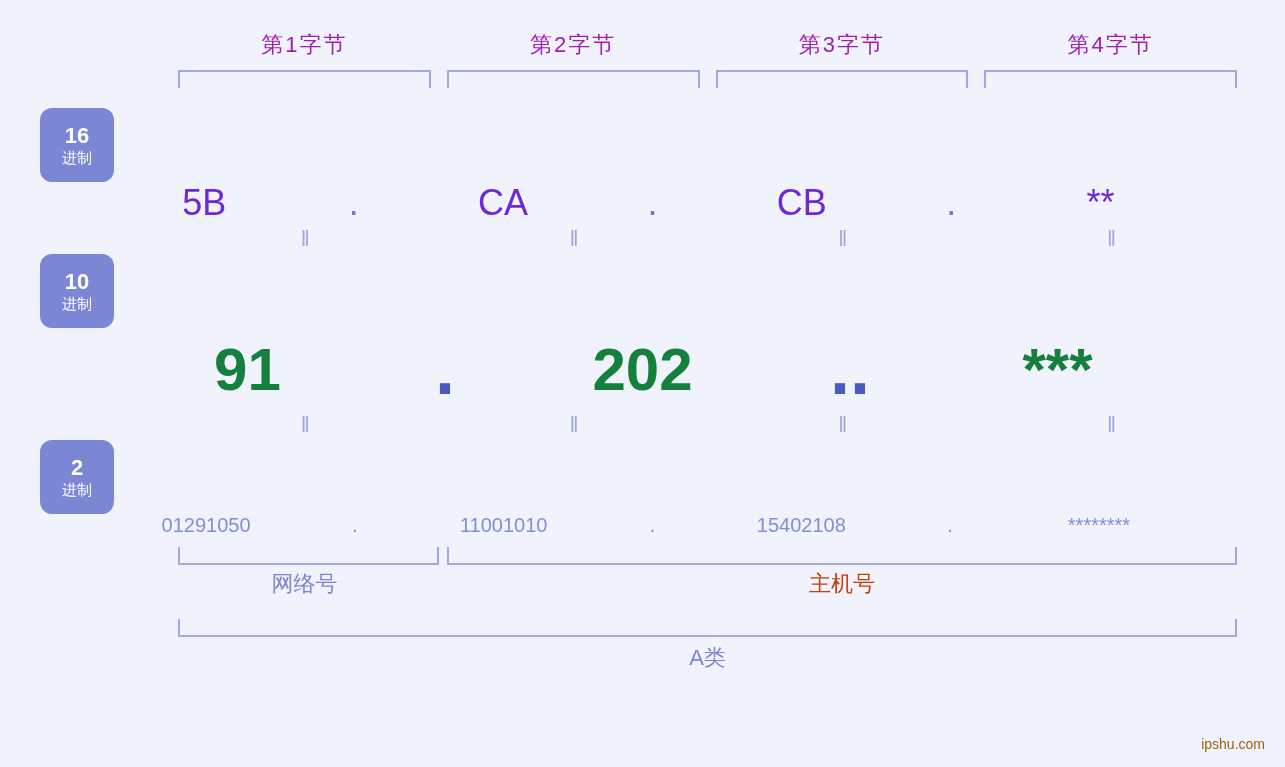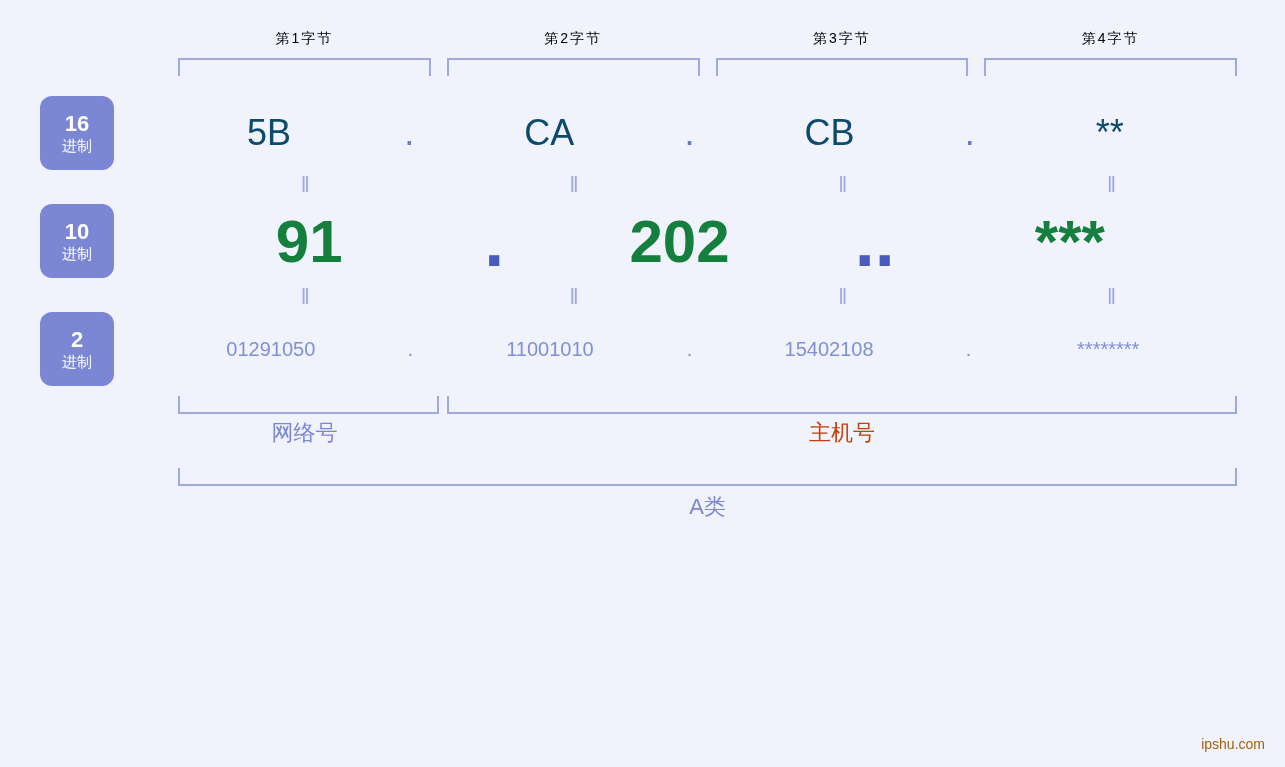--- a/index.html
+++ b/index.html
@@ -25,22 +25,22 @@
     
     .header-row {
       display: flex;
       margin-left: 130px;
       margin-bottom: 10px;
     }
 
     .byte-label {
       flex: 1;
       text-align: center;
-      font-size: 14px;
-      color: #000000;
+      font-size: 22px;
+      color: #a21caf;
       font-weight: 400;
       letter-spacing: 2px;
     }
 
     
     .bracket-top-row {
       display: flex;
       margin-left: 130px;
       margin-bottom: 20px;
     }
@@ -49,21 +49,21 @@
       flex: 1;
       height: 18px;
       border-top: 2px solid #a0a8e0;
       border-left: 2px solid #a0a8e0;
       border-right: 2px solid #a0a8e0;
       margin: 0 8px;
     }
 
     .row-group {
       display: flex;
-      align-items: center;
+      flex-direction: column;
     }
 
     
     .badge {
       width: 74px;
       height: 74px;
       border-radius: 12px;
       background: #7b86d4;
       display: flex;
       flex-direction: column;
@@ -86,21 +86,21 @@
       display: flex;
       flex: 1;
       align-items: center;
       justify-content: space-around;
       padding-left: 20px;
     }
 
     .byte-value {
       flex: 1;
       text-align: center;
-      color: #0c4a6e;
+      color: #6d28d9;
       font-size: 32px;
       font-weight: 400;
     }
 
     .byte-value.large {
       font-size: 60px;
       font-weight: 700;
       color: #15803d;
     }
 

